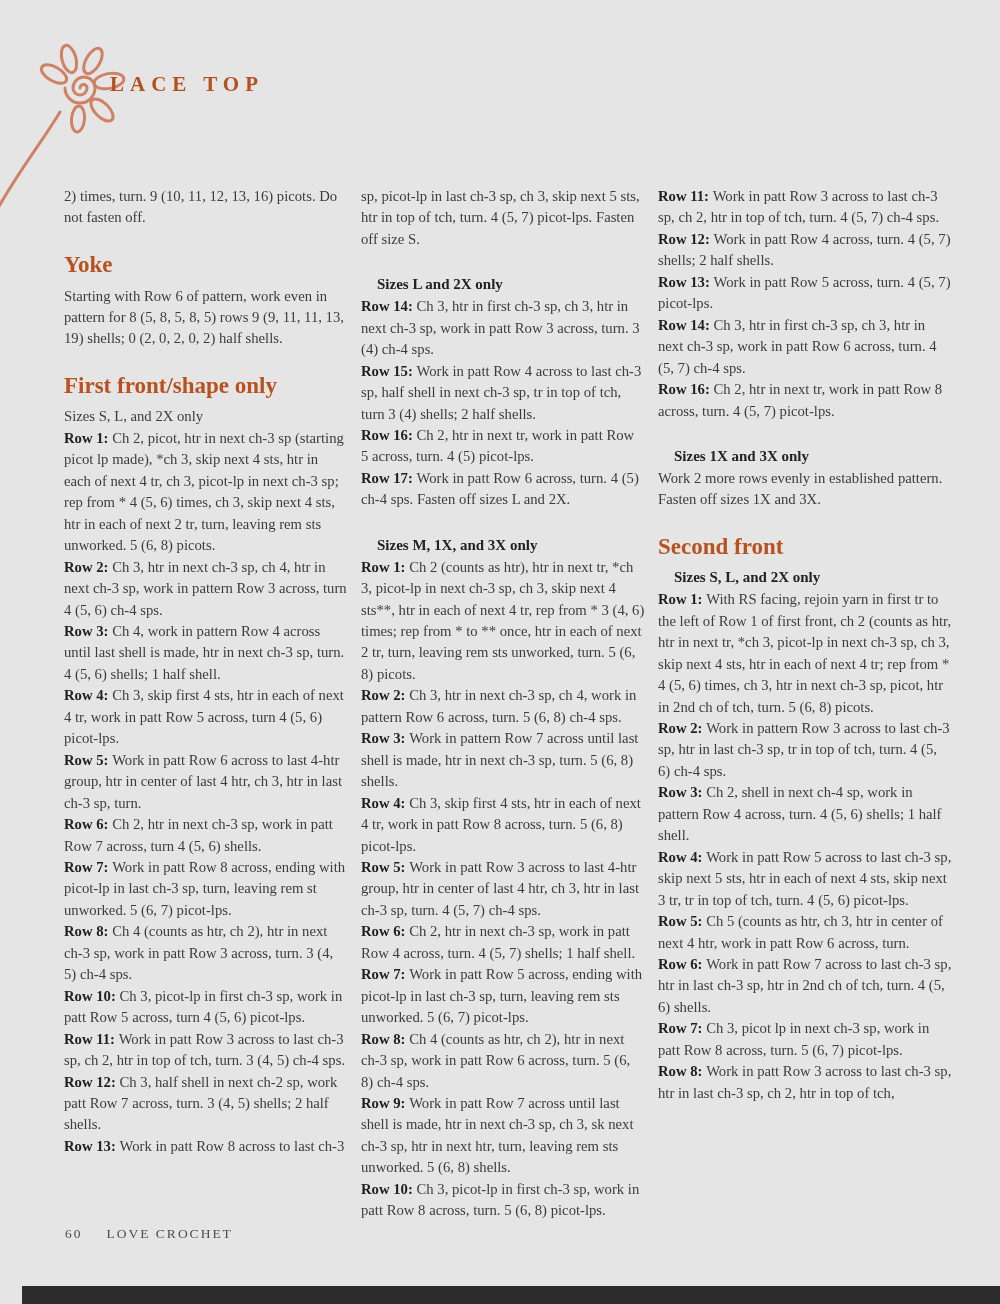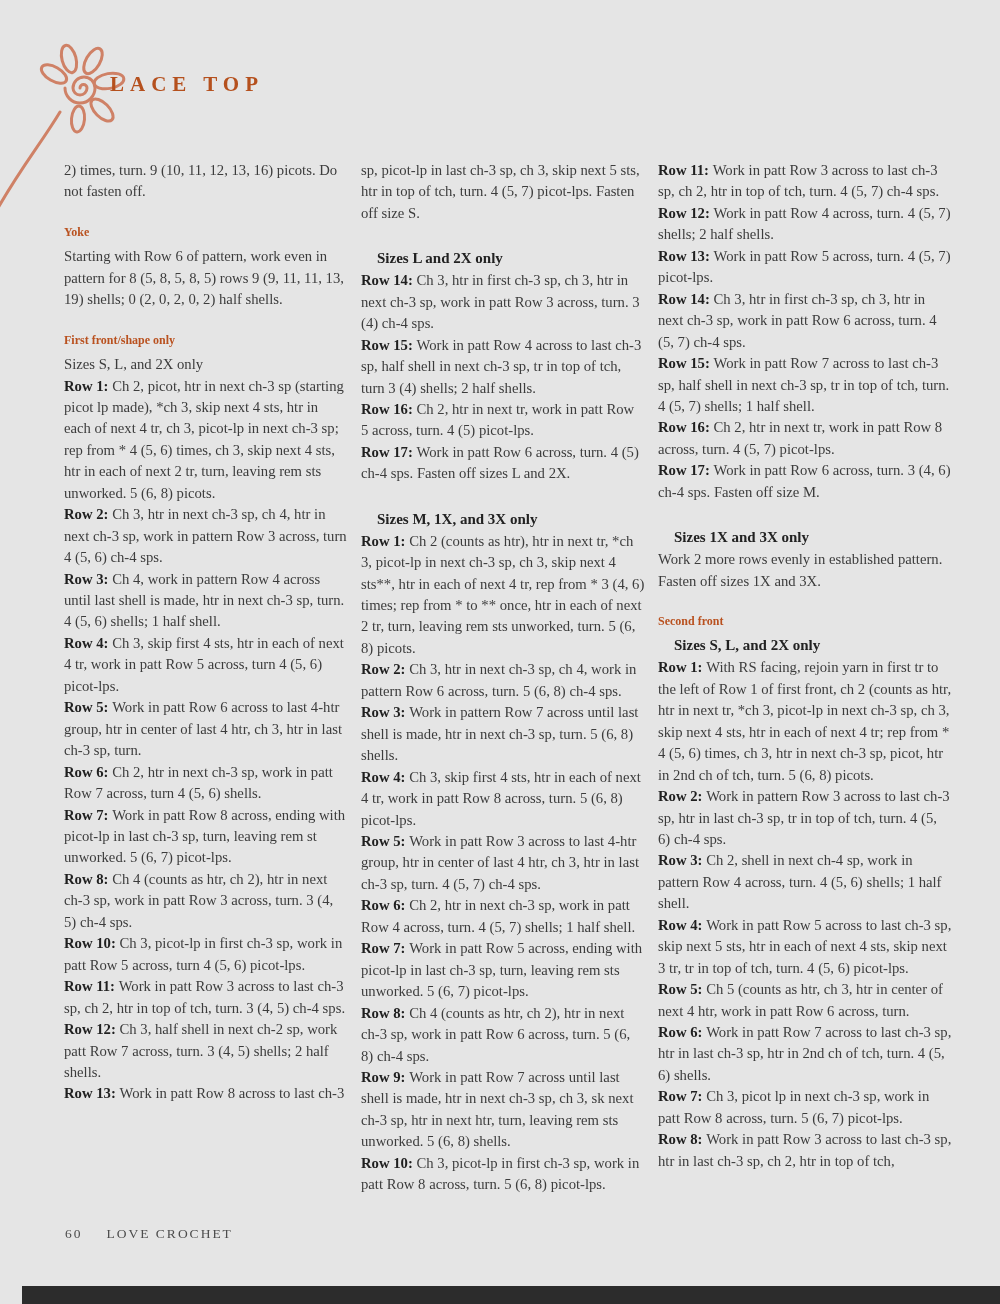--- a/index.html
+++ b/index.html
@@ -9,29 +9,29 @@
     font-family:Liberation Serif, serif;
     color:#3c3c3c;
   }
   .doodle { position:absolute; left:-4px; top:36px; }
   .masthead {
     position:absolute; left:110px; top:72px;
     font-size:21px; font-weight:bold; letter-spacing:6px;
     color:#b5501d;
   }
   .columns {
-    position:absolute; left:64px; top:160px;
+    position:absolute; left:64px; top:186px;
     display:grid; grid-template-columns:284px 284px 294px; column-gap:13px;
   }
   .col { font-size:14.7px; line-height:1.46; }
   .col > :first-child { margin-top:0; }
   .para { margin:0; }
   .para strong { color:#1f1f1f; }
   .heading {
-    font-size:12px; font-weight:bold; color:#b9511f;
+    font-size:23px; font-weight:bold; color:#b9511f;
     margin:22px 0 7px 0; line-height:1.2;
   }
   .subheading {
     font-size:15px; font-weight:bold; color:#222;
     margin:24px 0 0 16px; line-height:1.46;
   }
   .heading + .subheading { margin-top:0; }
   .sizenote { margin:0; }
   .footer {
     position:absolute; left:65px; top:1226px;
@@ -101,23 +101,21 @@
         <p class="para"><strong>Row 7: </strong>Work in patt Row 5 across, ending with picot-lp in last ch-3 sp, turn, leaving rem sts unworked. 5 (6, 7) picot-lps.</p>
         <p class="para"><strong>Row 8: </strong>Ch 4 (counts as htr, ch 2), htr in next ch-3 sp, work in patt Row 6 across, turn. 5 (6, 8) ch-4 sps.</p>
         <p class="para"><strong>Row 9: </strong>Work in patt Row 7 across until last shell is made, htr in next ch-3 sp, ch 3, sk next ch-3 sp, htr in next htr, turn, leaving rem sts unworked. 5 (6, 8) shells.</p>
         <p class="para"><strong>Row 10: </strong>Ch 3, picot-lp in first ch-3 sp, work in patt Row 8 across, turn. 5 (6, 8) picot-lps.</p>
       </div>
     <div class="col" id="col-2">
         <p class="para"><strong>Row 11: </strong>Work in patt Row 3 across to last ch-3 sp, ch 2, htr in top of tch, turn. 4 (5, 7) ch-4 sps.</p>
         <p class="para"><strong>Row 12: </strong>Work in patt Row 4 across, turn. 4 (5, 7) shells; 2 half shells.</p>
         <p class="para"><strong>Row 13: </strong>Work in patt Row 5 across, turn. 4 (5, 7) picot-lps.</p>
         <p class="para"><strong>Row 14: </strong>Ch 3, htr in first ch-3 sp, ch 3, htr in next ch-3 sp, work in patt Row 6 across, turn. 4 (5, 7) ch-4 sps.</p>
-        <p class="para"><strong>Row 15: </strong>Work in patt Row 7 across to last ch-3 sp, half shell in next ch-3 sp, tr in top of tch, turn. 4 (5, 7) shells; 1 half shell.</p>
         <p class="para"><strong>Row 16: </strong>Ch 2, htr in next tr, work in patt Row 8 across, turn. 4 (5, 7) picot-lps.</p>
-        <p class="para"><strong>Row 17: </strong>Work in patt Row 6 across, turn. 3 (4, 6) ch-4 sps. Fasten off size M.</p>
         <h3 class="subheading">Sizes 1X and 3X only</h3>
         <p class="para">Work 2 more rows evenly in established pattern. Fasten off sizes 1X and 3X.</p>
         <h2 class="heading">Second front</h2>
         <h3 class="subheading">Sizes S, L, and 2X only</h3>
         <p class="para"><strong>Row 1: </strong>With RS facing, rejoin yarn in first tr to the left of Row 1 of first front, ch 2 (counts as htr, htr in next tr, *ch 3, picot-lp in next ch-3 sp, ch 3, skip next 4 sts, htr in each of next 4 tr; rep from * 4 (5, 6) times, ch 3, htr in next ch-3 sp, picot, htr in 2nd ch of tch, turn. 5 (6, 8) picots.</p>
         <p class="para"><strong>Row 2: </strong>Work in pattern Row 3 across to last ch-3 sp, htr in last ch-3 sp, tr in top of tch, turn. 4 (5, 6) ch-4 sps.</p>
         <p class="para"><strong>Row 3: </strong>Ch 2, shell in next ch-4 sp, work in pattern Row 4 across, turn. 4 (5, 6) shells; 1 half shell.</p>
         <p class="para"><strong>Row 4: </strong>Work in patt Row 5 across to last ch-3 sp, skip next 5 sts, htr in each of next 4 sts, skip next 3 tr, tr in top of tch, turn. 4 (5, 6) picot-lps.</p>
         <p class="para"><strong>Row 5: </strong>Ch 5 (counts as htr, ch 3, htr in center of next 4 htr, work in patt Row 6 across, turn.</p>
         <p class="para"><strong>Row 6: </strong>Work in patt Row 7 across to last ch-3 sp, htr in last ch-3 sp, htr in 2nd ch of tch, turn. 4 (5, 6) shells.</p>

